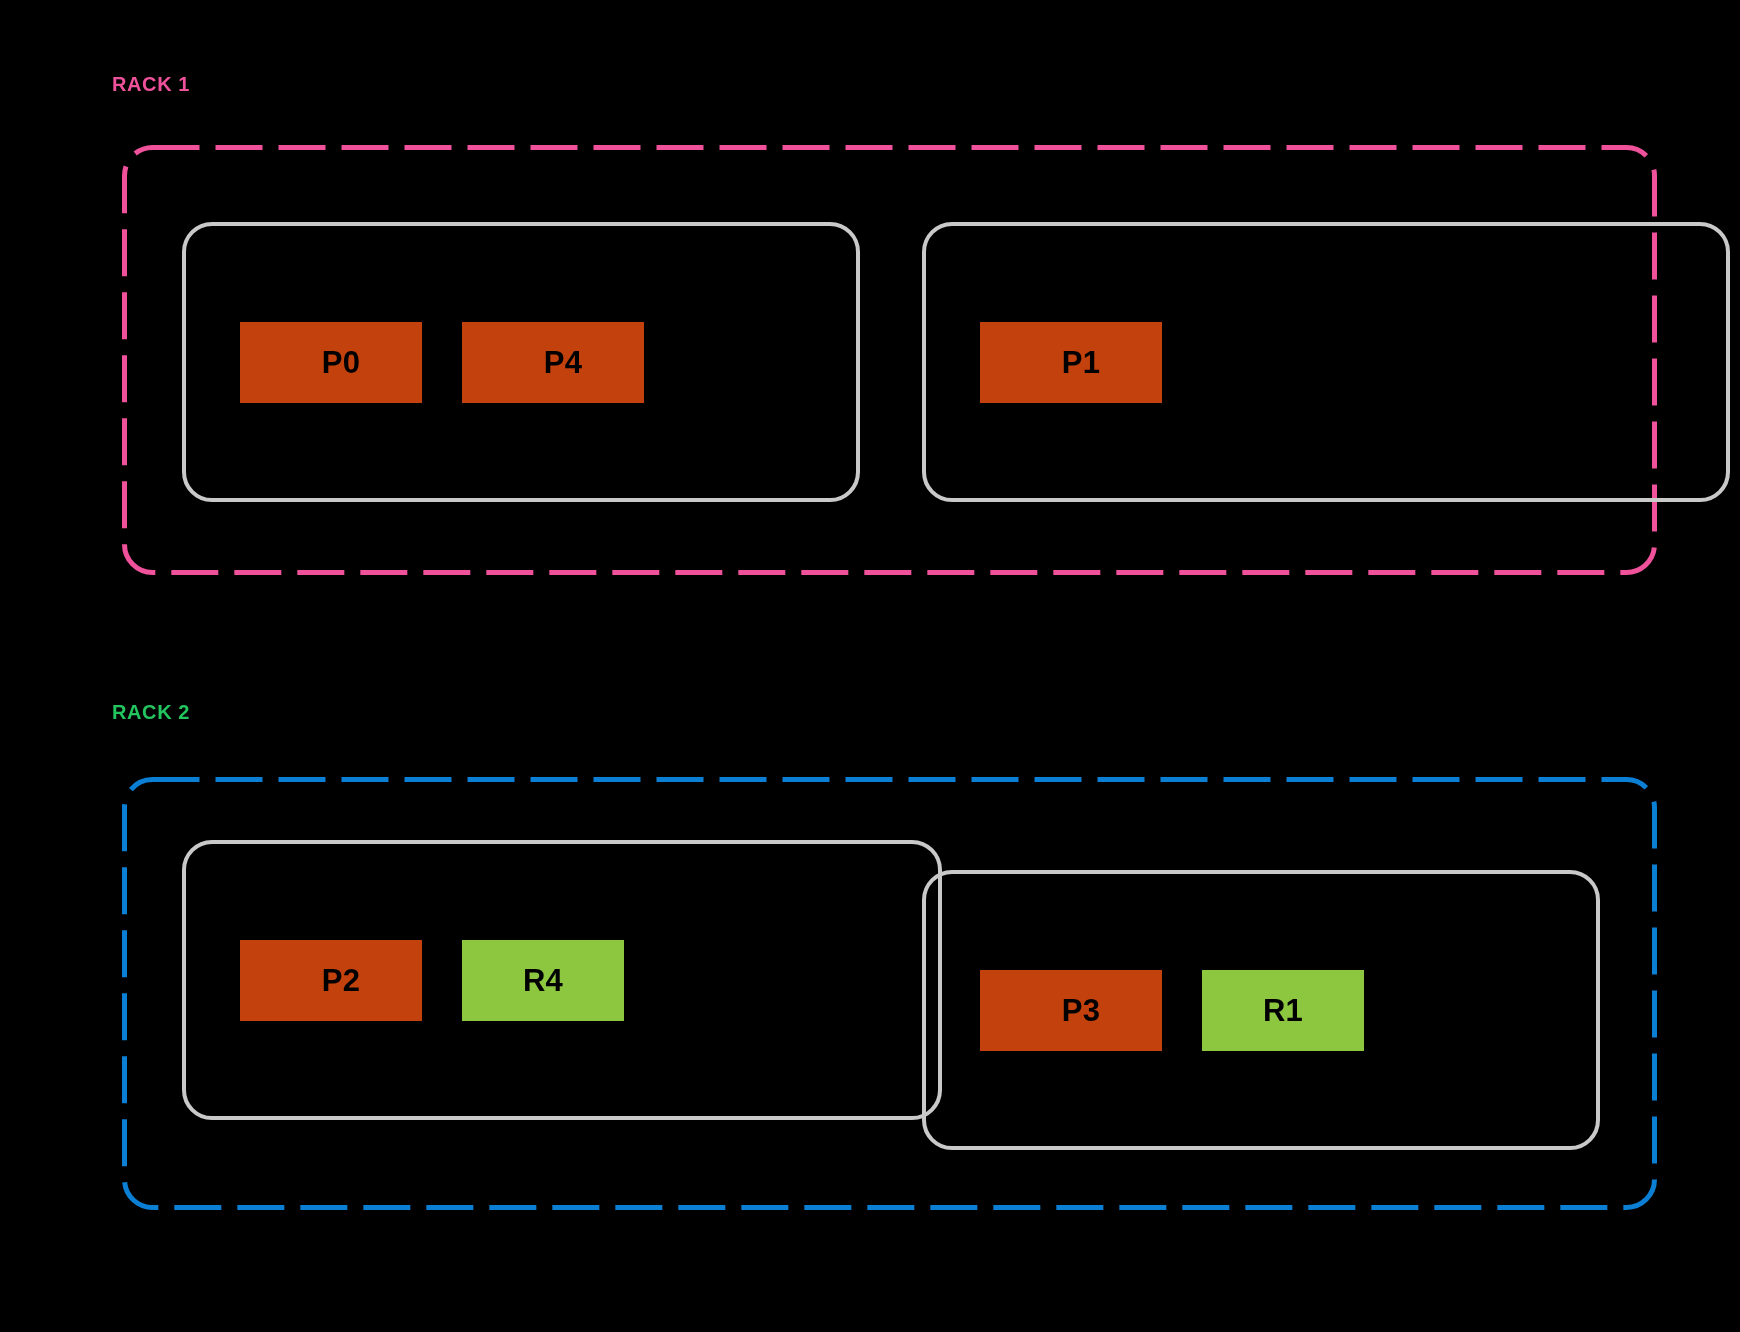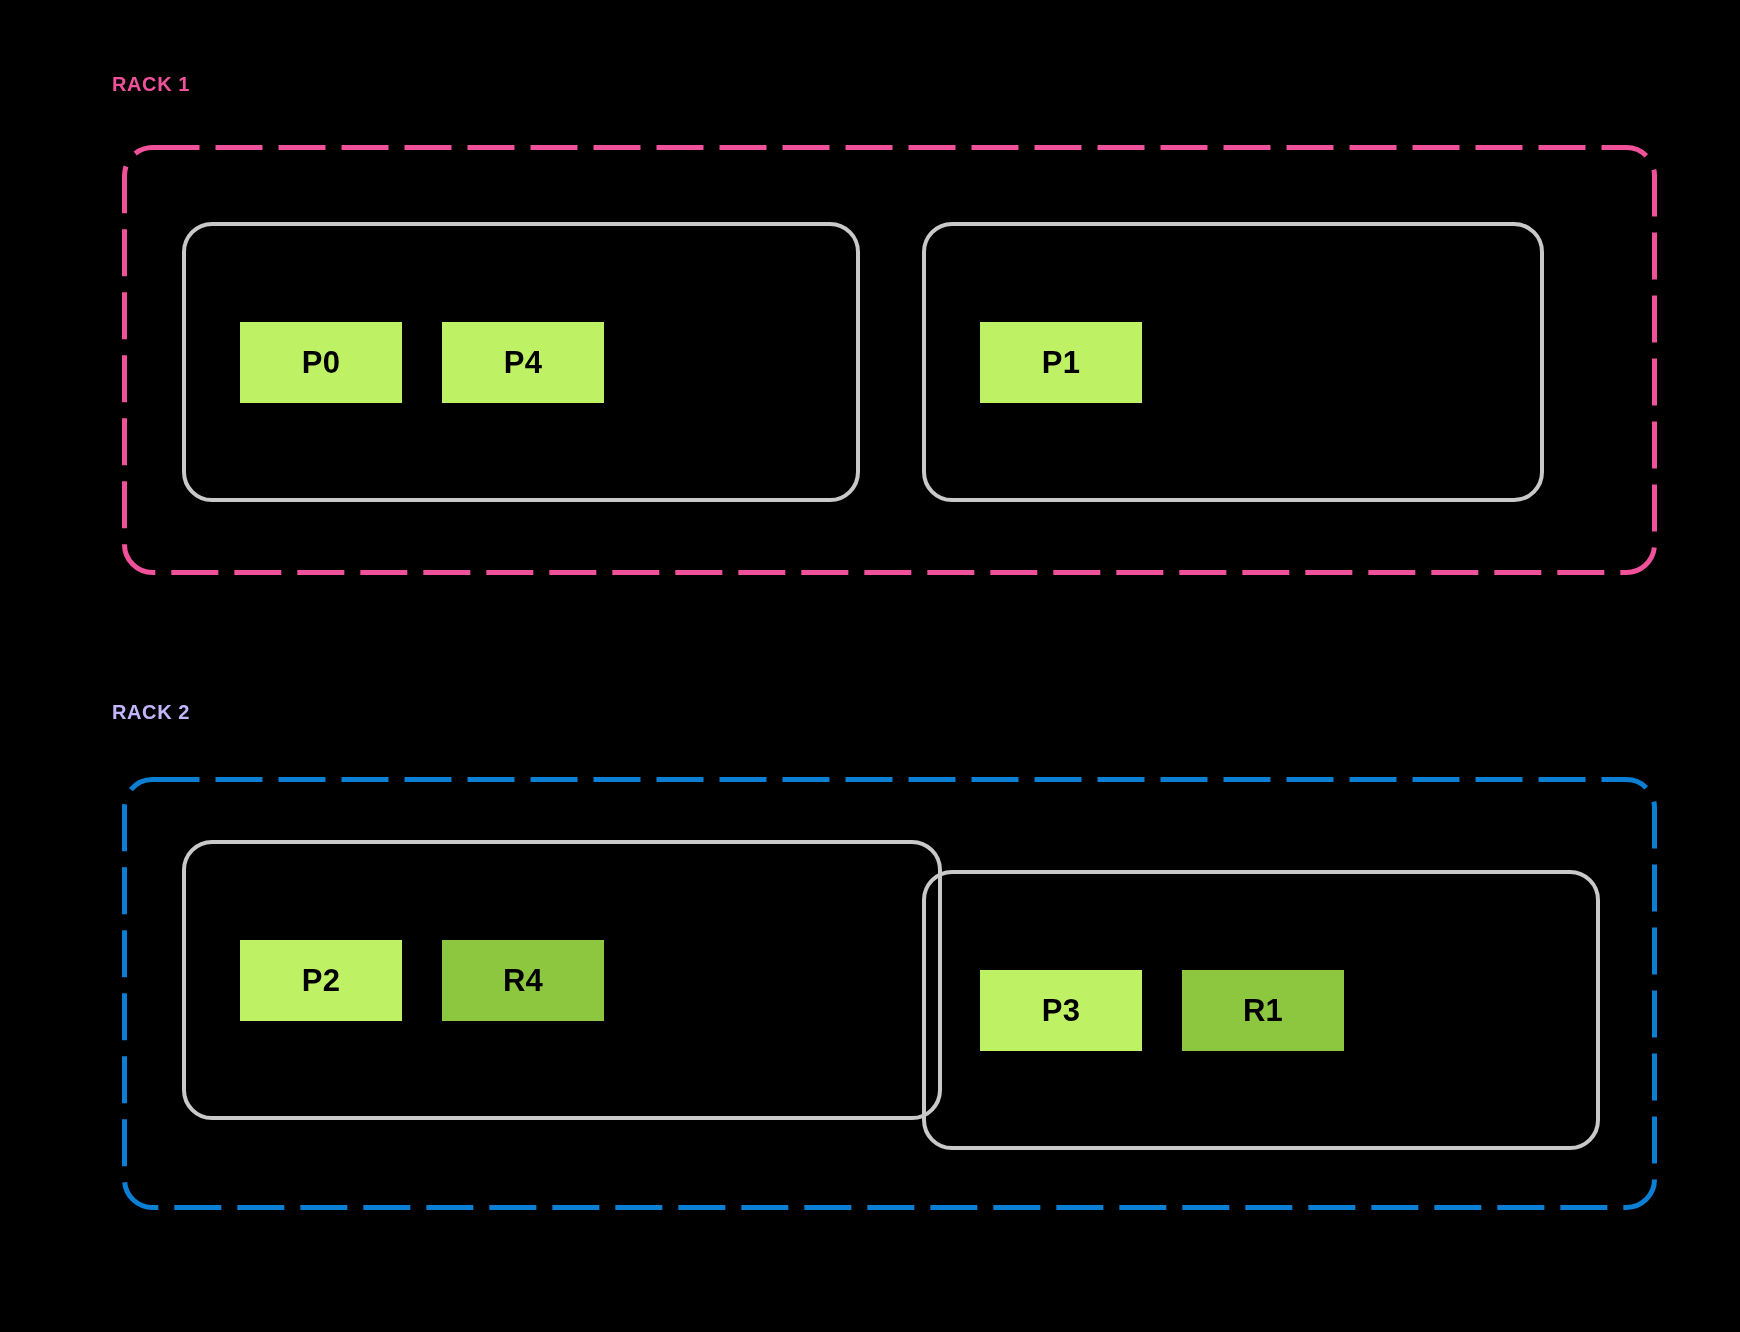--- a/index.html
+++ b/index.html
@@ -72,21 +72,21 @@
     display: flex;
     align-items: center;
     justify-content: center;
     font-size: 31px;
     font-weight: 700;
     color: #000000;
     letter-spacing: 0.3px;
     line-height: 1;
     user-select: none;
   }
-  .chip.partition { background: #bef264; }
+  .chip.partition { background: #c2410c; padding-left: 20px; }
   .chip.replica   { background: #8dc63f; }
 </style>
 </head>
 <body>
 
 <div id="canvas">
 
   <div class="rack">
 
     <div class="rack-label" style="left:112px; top:74px; color:#f0519b;">RACK 1</div>
@@ -97,30 +97,30 @@
       </svg>
     </div>
 
     <div class="node" style="left:182px; top:222px; width:678px; height:280px;">
       <div class="node-items">
         <div class="chip partition">P0</div>
         <div class="chip partition">P4</div>
       </div>
     </div>
 
-    <div class="node" style="left:922px; top:222px; width:622px; height:280px;">
+    <div class="node" style="left:922px; top:222px; width:808px; height:280px;">
       <div class="node-items">
         <div class="chip partition">P1</div>
       </div>
     </div>
   </div>
 
   <div class="rack">
 
-    <div class="rack-label" style="left:112px; top:702px; color:#c4b5fd;">RACK 2</div>
+    <div class="rack-label" style="left:112px; top:702px; color:#22c55e;">RACK 2</div>
 
     <div class="rack-box" style="left:122px; top:777px; width:1535px; height:433px;">
       <svg width="1535" height="433" viewBox="0 0 1535 433">
         <rect x="2.5" y="2.5" width="1530" height="428" rx="28" ry="28" fill="none" stroke="#0b7fd4" stroke-width="5" stroke-dasharray="47 16" stroke-linecap="butt"></rect>
       </svg>
     </div>
 
     <div class="node" style="left:182px; top:840px; width:760px; height:280px;">
       <div class="node-items">
         <div class="chip partition">P2</div>

